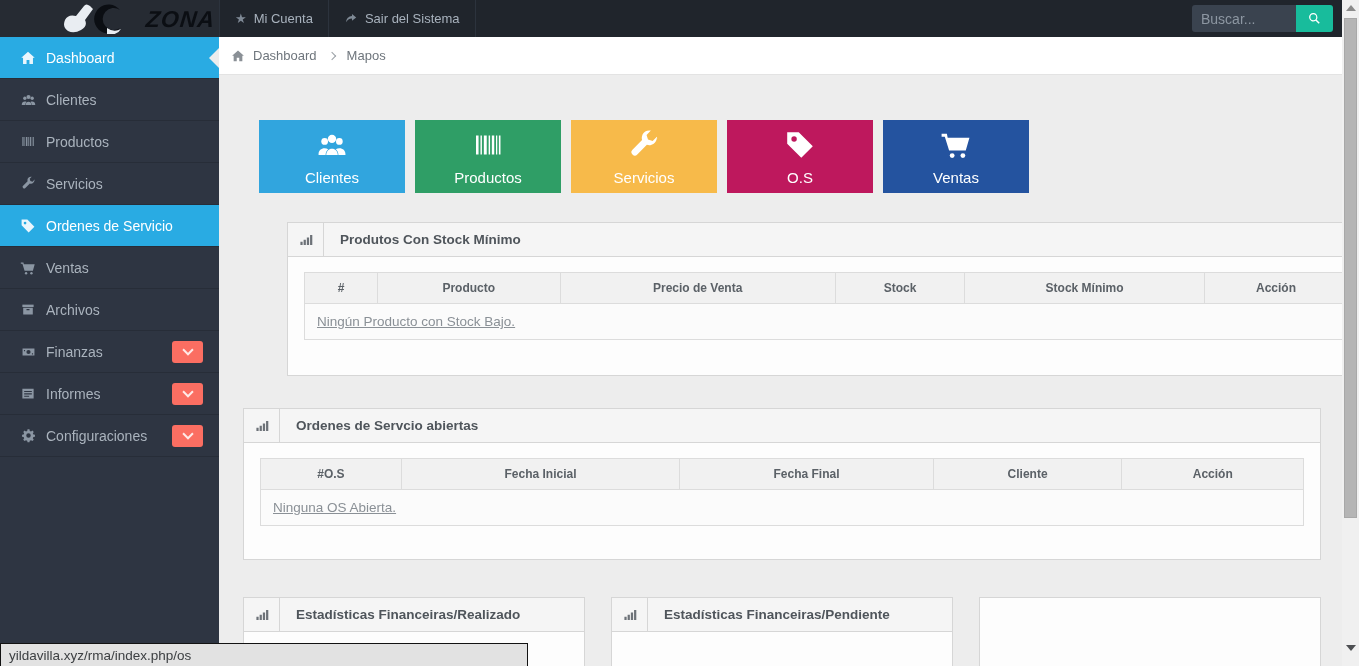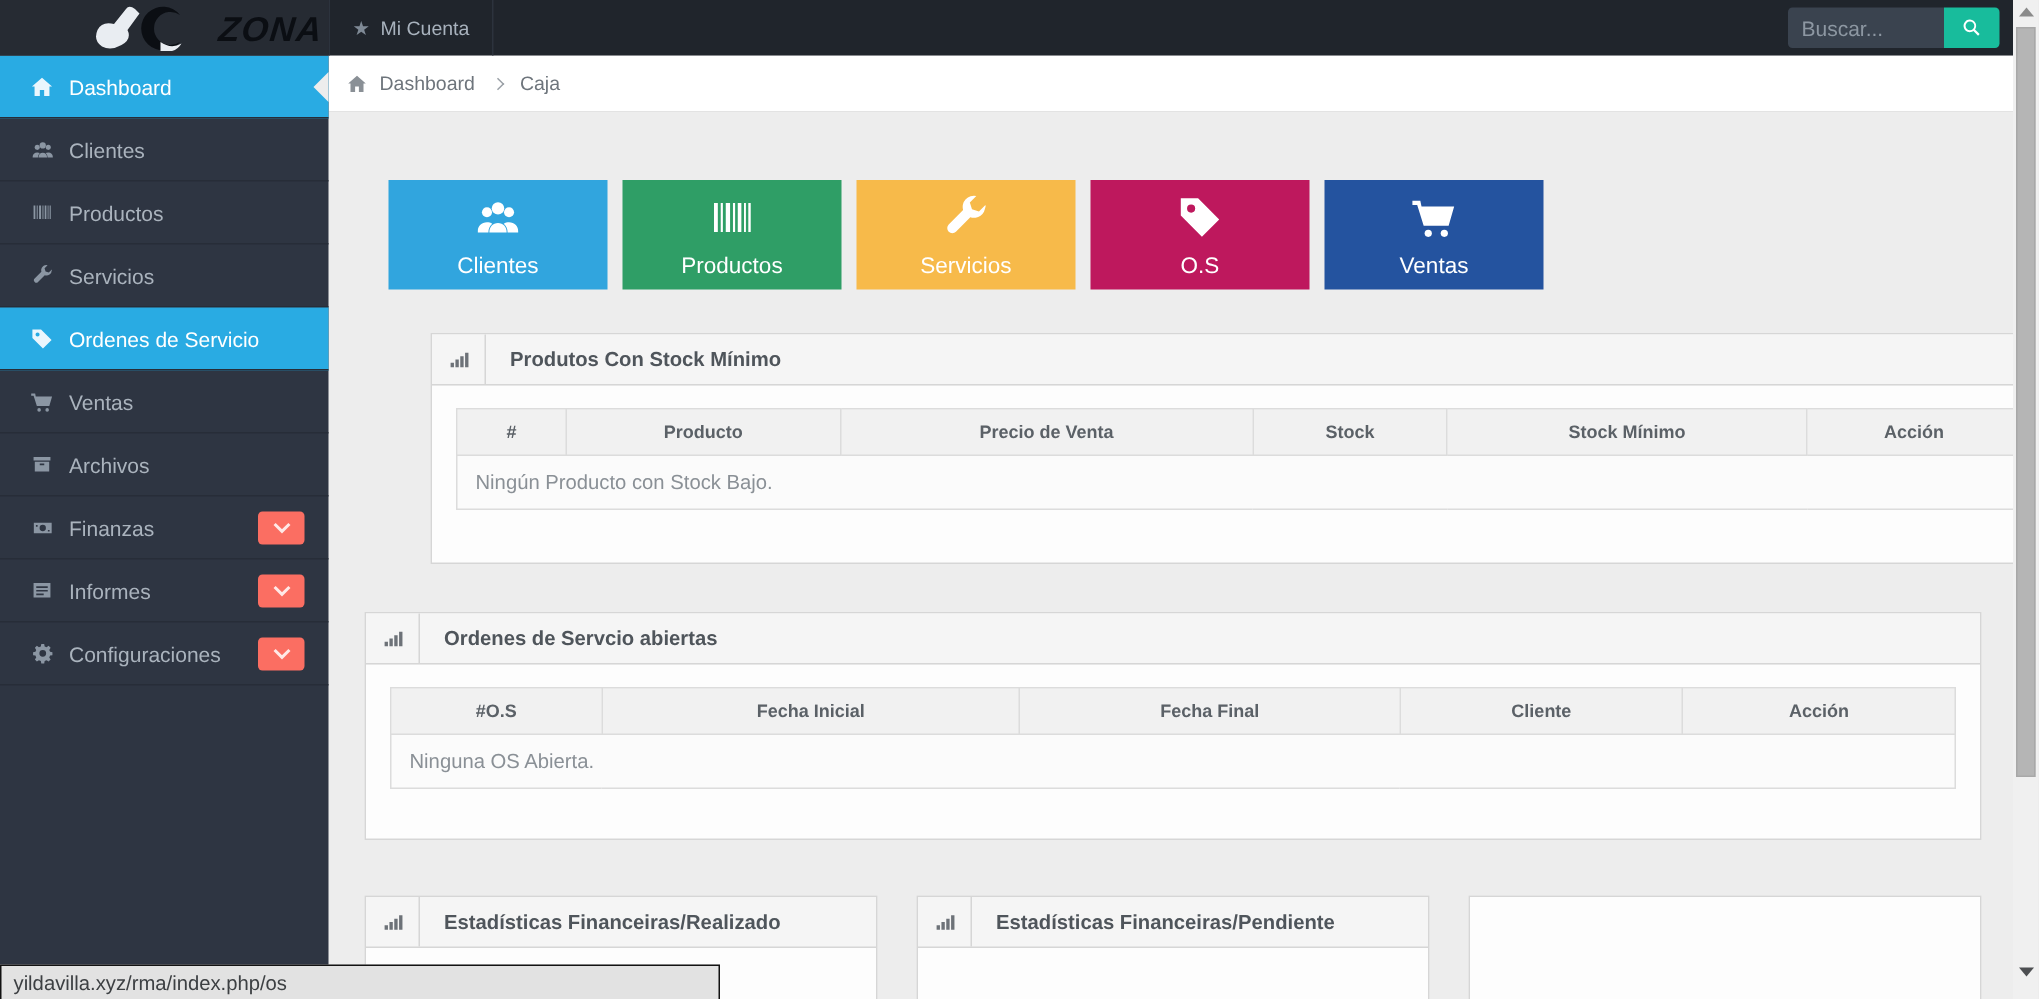--- a/index.html
+++ b/index.html
@@ -48,30 +48,30 @@
   .tile .tlabel { position:absolute; bottom:7px; width:100%; text-align:center; font-size:15px; }
 
   
   .panel { width:1078px; background:#fdfdfd; border:1px solid #d6d6d6; }
   .panel-head { height:34px; background:#f5f5f5; border-bottom:1px solid #d6d6d6; display:flex; align-items:stretch; }
   .panel-head .ph-icon { width:36px; border-right:1px solid #d6d6d6; display:flex; align-items:center; justify-content:center; color:#6d7278; }
   .panel-head .ph-title { display:flex; align-items:center; padding-left:16px; font-size:13.5px; font-weight:bold; color:#4f555b; }
   .panel-body { padding:15px 16px; }
   table.grid { width:100%; border-collapse:collapse; border:1px solid #dcdcdc; background:#fbfbfb; }
   table.grid th { background:#f1f1f1; border:1px solid #dcdcdc; height:31px; font-size:12px; color:#5b6167; font-weight:bold; text-align:center; }
-  table.grid td.empty { border:1px solid #dcdcdc; padding:10px 12px; font-size:13.5px; color:#8a9096; text-align:left; }
+  table.grid td.empty { border:1px solid #dcdcdc; padding:10px 12px; font-size:13.5px; color:#8a9096; text-align:left;text-decoration:underline; }
   .panel.p-stock { margin-top:29px; height:154px;margin-left:44px; }
   .panel.p-orders { margin-top:32px; height:152px; }
 
   .stats-row { display:flex; margin-top:37px; gap:26px; }
   .stats-row .panel { width:342px; }
   .stats-row .panel-body { height:120px; }
 
   
-  .link-tooltip { position:absolute; left:0; top:643px; width:480px; height:24px; background:#e2e2e2; border:1px solid #121212;
+  .link-tooltip { position:absolute; left:0; top:643px; width:528px; height:24px; background:#e2e2e2; border:1px solid #121212;
       z-index:9; display:flex; align-items:center; padding-left:8px; font-size:13.5px; color:#3d4043; }
 
   
   .scrollbar { position:absolute; right:0; top:0; width:17px; height:666px; background:#f0f0f0; z-index:10; }
   .sb-thumb { position:absolute; left:2px; top:18px; width:13px; height:500px; background:#b5b5b5; border:1px solid #a8a8a8; }
   .sb-up { position:absolute; left:4px; top:5px; width:0; height:0; border-left:5px solid transparent; border-right:5px solid transparent; border-bottom:6px solid #8b8b8b; cursor:pointer; }
   .sb-down { position:absolute; left:4px; top:645px; width:0; height:0; border-left:5px solid transparent; border-right:5px solid transparent; border-top:6px solid #4d4f52; cursor:pointer; }
 
   svg { display:block; }
 </style>
@@ -91,20 +91,28 @@
           </svg>
         </span>
         <span class="logo-text">ZONA AD</span>
       </div>
     </div>
     <div class="topnav">
       <div class="topnav-item">
         <span class="glyph">★</span>
         <span>Mi Cuenta</span>
       </div>
+      <div class="topnav-item">
+        <span class="glyph">
+          <svg width="14" height="13" viewBox="0 0 20 20" fill="currentColor">
+              <path d="M11.5 3.2 18 8.3l-6.5 5.1V10C7.2 10 4.3 12.2 2.5 15.6 2.7 9.9 6.3 6.5 11.5 6V3.2z"></path>
+            </svg>
+        </span>
+        <span>Sair del Sistema</span>
+      </div>
     </div>
     <div class="topbar-spacer"></div>
     <div class="search-group">
       <input class="search-input" type="text" placeholder="Buscar..." style="">
       <button class="search-btn">
         <span>
           <svg width="15" height="15" viewBox="0 0 20 20" fill="#fff">
               <path fill-rule="evenodd" d="M12.9 11.5l4.1 4.1-1.4 1.4-4.1-4.1a5.6 5.6 0 1 1 1.4-1.4zM8.4 12.2a3.9 3.9 0 1 0 0-7.8 3.9 3.9 0 0 0 0 7.8z"></path>
             </svg>
         </span>
@@ -227,21 +235,21 @@
   <div class="content">
 
     <div class="breadcrumb-bar">
       <span style="color:#8a9096;">
         <svg width="14" height="14" viewBox="0 0 20 20" fill="currentColor">
             <path d="M10 2.2 18.4 9.6 H16.2 V17.5 H11.8 V12.4 H8.2 V17.5 H3.8 V9.6 H1.6 Z"></path>
           </svg>
       </span>
       <span>Dashboard</span>
       <span class="crumb-sep"></span>
-      <span>Caja</span>
+      <span>Mapos</span>
     </div>
 
     <div class="main-scroll">
 
       <div class="tiles">
         <div class="tile" style="background:#31a5de">
           <span class="ticon">
             <svg width="42" height="32" viewBox="0 0 20 20" fill="#fff">
                 <circle cx="5.4" cy="7.8" r="2.1"></circle>
                 <circle cx="14.6" cy="7.8" r="2.1"></circle>

